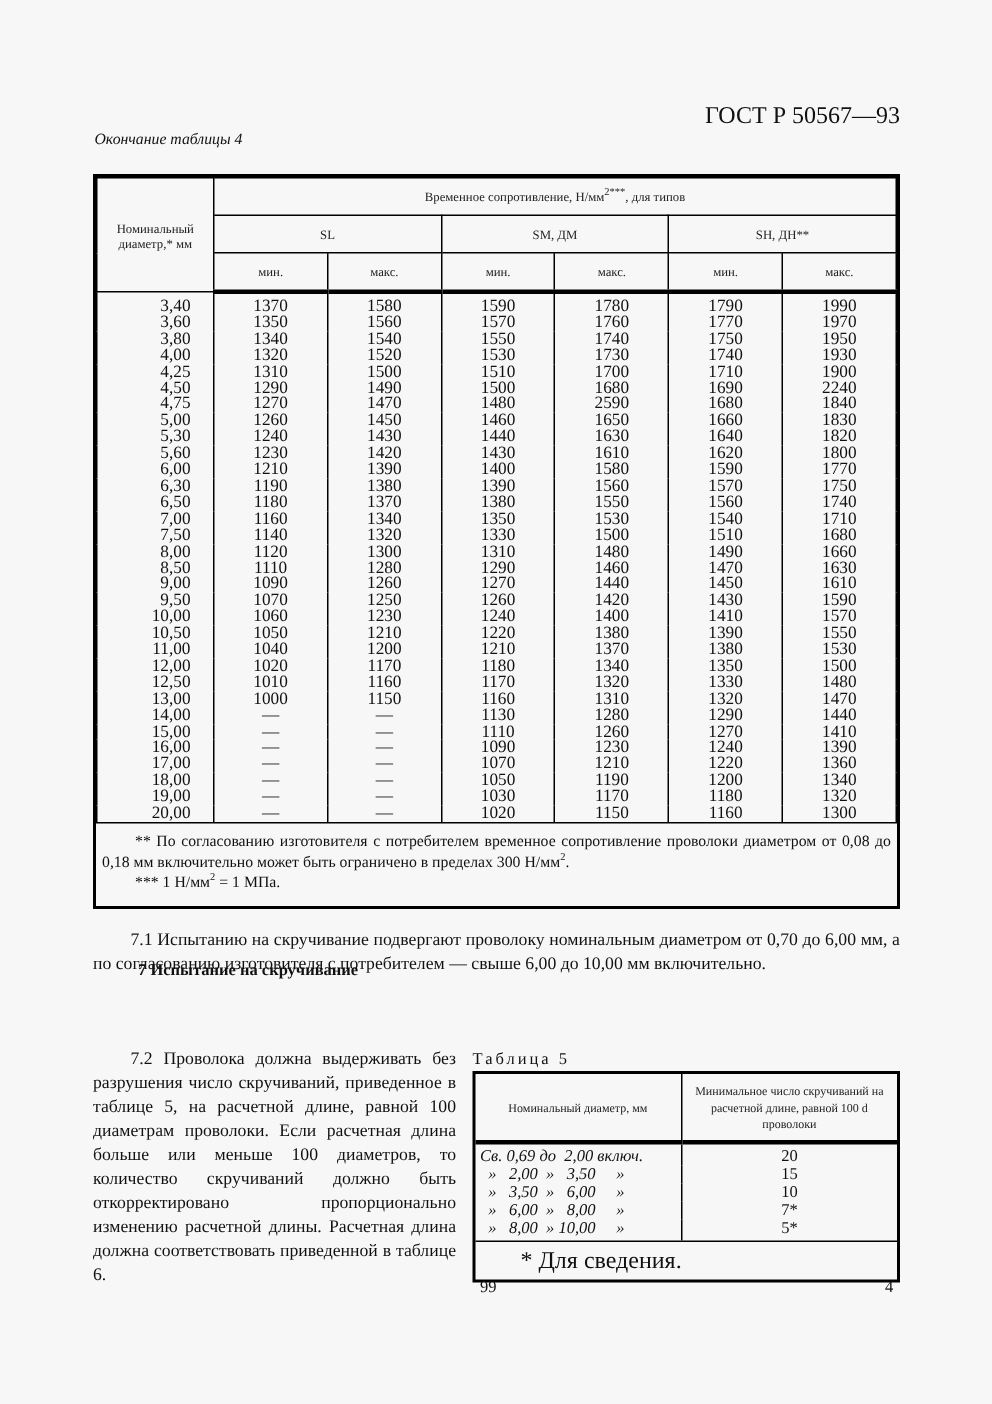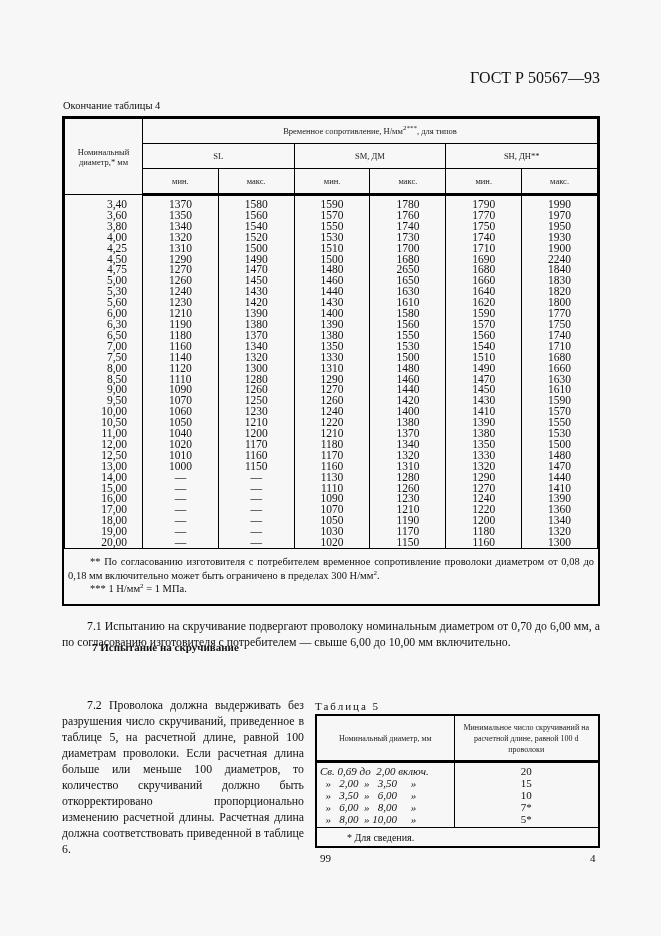--- a/index.html
+++ b/index.html
@@ -2,21 +2,21 @@
 <html><head>
 <meta charset="utf-8">
 <style>
   html, body { margin: 0; padding: 0; }
   body {
     width: 661px; height: 936px; background: #f7f7f7; position: relative; overflow: hidden;
     font-family: "Liberation Serif", "DejaVu Serif", serif; color: #111;
   }
   .abs { position: absolute; }
   #doc-code { top: 69px; left: 470px; width: 130px; text-align: right; font-weight: normal; font-size: 16px; }
-  #table4-caption { top: 100px; left: 63px; font-size: 10.5px; }
+  #table4-caption { top: 88px; left: 63px; font-style: italic; font-size: 10.5px; }
 
   
   #t4 { top: 116px; left: 62px; width: 538px; border: 2px solid #000; box-sizing: border-box; }
   #t4 table { width: 100%; border-collapse: collapse; table-layout: fixed; }
   #t4 th { font-weight: normal; font-size: 8.5px; color: #222; border: 1px solid #000; padding: 0; text-align: center; vertical-align: middle; }
   #t4 thead tr.r1 th { height: 24px; }
   #t4 thead tr.r2 th { height: 24px; }
   #t4 thead tr.r3 th { height: 24px; border-bottom: 3px solid #000; }
   #t4 tbody td { font-size: 11.5px; text-align: center; padding: 0; height: 10.9px; line-height: 10.9px; border-left: 1px solid #000; border-right: 1px solid #000; }
   #t4 tbody td.dia { text-align: right; padding-right: 15px; }
@@ -37,21 +37,21 @@
   #table5-caption { top: 700px; left: 315px; font-size: 11px; letter-spacing: 2px; }
   #t5 { top: 714px; left: 315px; width: 285px; border: 2px solid #000; box-sizing: border-box; }
   #t5 table { width: 100%; border-collapse: collapse; table-layout: fixed; }
   #t5 th { font-weight: normal; font-size: 8px; color: #222; border-right: 1px solid #000; height: 44px; vertical-align: middle; border-bottom: 3px solid #000; line-height: 11px; padding: 0 2px; }
   #t5 th:last-child { border-right: none; }
   #t5 td { font-size: 11px; line-height: 12px; padding: 0; }
   #t5 td.range { border-right: 1px solid #000; padding-left: 3px; white-space: pre; font-style: italic; }
   #t5 td.val { text-align: center; }
   #t5 tbody tr:first-child td { padding-top: 2px; }
   #t5 tbody tr:last-child td { padding-bottom: 2px; }
-  #t5 .note { border-top: 1px solid #000; font-size: 10px; padding: 4px 0 3px 30px; }
+  #t5 .note { border-top: 1px solid #000; font-size: 16px; padding: 4px 0 3px 30px; }
 
   #page-num { top: 852px; left: 320px; font-size: 11px; }
   #sheet-num { top: 852px; left: 590px; font-size: 11px; }
 </style>
 </head>
 <body>
 
 <div id="doc-code" class="abs">ГОСТ Р 50567—93</div>
 <div id="table4-caption" class="abs">Окончание таблицы 4</div>
 
@@ -138,21 +138,21 @@
           <td>1500</td>
           <td>1680</td>
           <td>1690</td>
           <td>2240</td>
         </tr>
         <tr>
           <td class="dia">4,75</td>
           <td>1270</td>
           <td>1470</td>
           <td>1480</td>
-          <td>2650</td>
+          <td>2590</td>
           <td>1680</td>
           <td>1840</td>
         </tr>
         <tr>
           <td class="dia">5,00</td>
           <td>1260</td>
           <td>1450</td>
           <td>1460</td>
           <td>1650</td>
           <td>1660</td>

